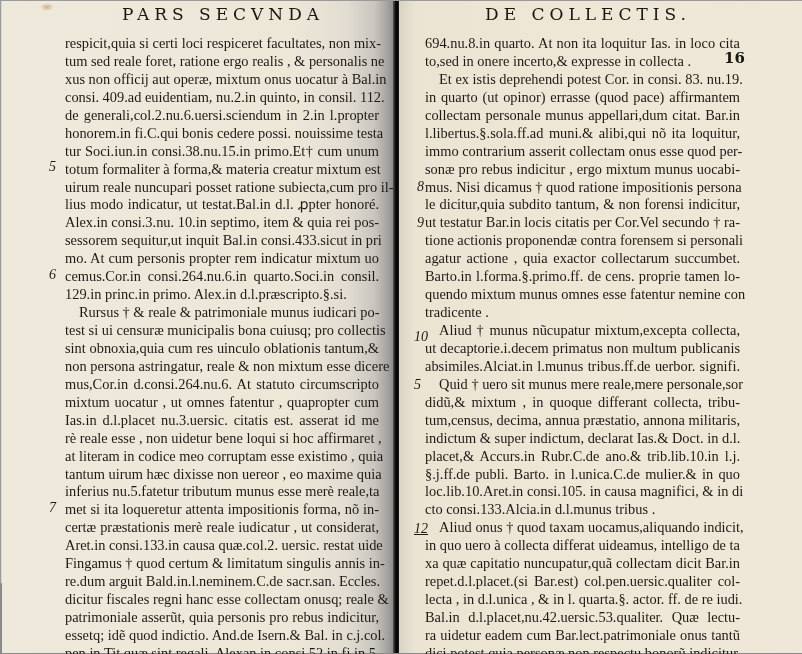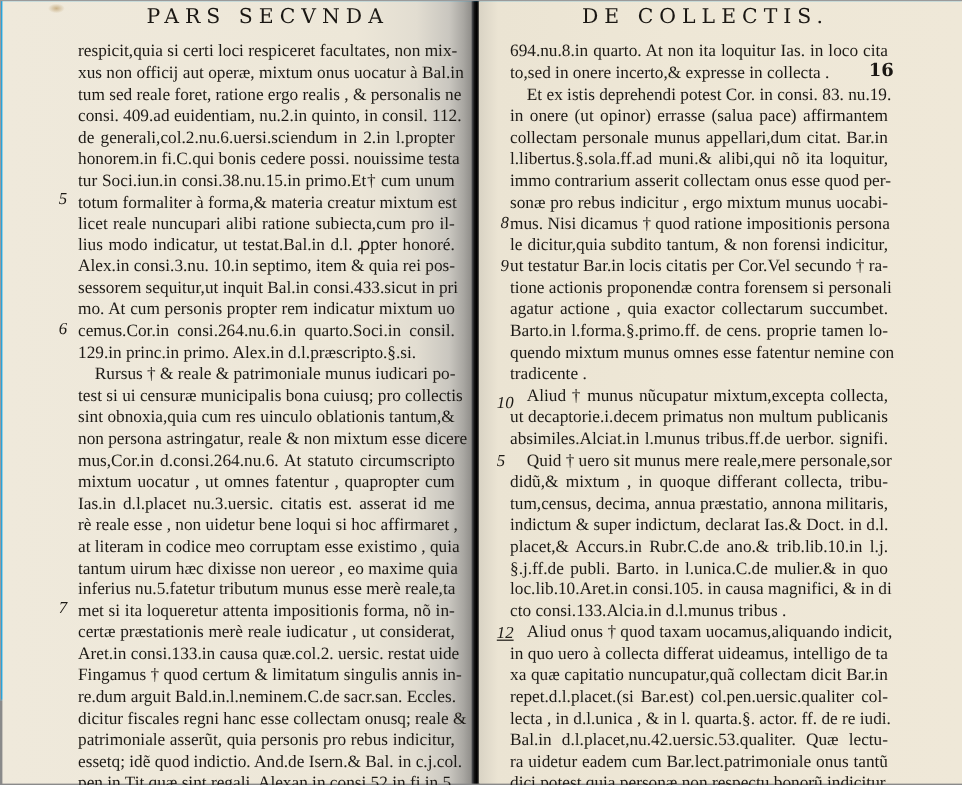--- a/index.html
+++ b/index.html
@@ -3,21 +3,21 @@
   <meta charset="utf-8">
   <style>
     html, body { margin: 0; padding: 0; }
     body {
       width: 802px; height: 654px; overflow: hidden;
       background: #8a8a8a;
       font-family: "DejaVu Serif", serif;
     }
     .spread {
       position: absolute; left: 0; top: 0; width: 802px; height: 584px;
-      background: #0ea5e9;
+      background: #fde047;
       border: 1px solid #9a9a9a; box-sizing: border-box;
     }
     .page {
       position: absolute; top: 0; height: 652px;
     }
     .page-left {
       left: 1px; width: 392px;
       background: linear-gradient(to right, #efe9db 0%, #ede7d8 75%, #e2ddd1 88%, #c9c6bf 95%, #a9a7a2 98%, #8c8a86 100%);
     }
     .page-right {
@@ -63,28 +63,28 @@
   <div class="page page-left">
     <div class="stain"></div>
     <div class="running-head" style="left:120px;">PARS SECVNDA</div>
 
     <div class="marginal" style="left:47px; top:158px;">5</div>
     <div class="marginal" style="left:47px; top:266px;">6</div>
     <div class="marginal" style="left:47px; top:499px;">7</div>
 
     <div class="text-block" style="left:63px; top:34px; width:314px;">
       <span class="line">respicit,quia si certi loci respiceret facultates, non mix-</span>
+      <span class="line">tum sed reale foret, ratione ergo realis , &amp; personalis ne</span>
       <span class="line">xus non officij aut operæ, mixtum onus uocatur à Bal.in</span>
-      <span class="line">tum sed reale foret, ratione ergo realis , &amp; personalis ne</span>
       <span class="line">consi. 409.ad euidentiam, nu.2.in quinto, in consil. 112.</span>
       <span class="line">de generali,col.2.nu.6.uersi.sciendum in 2.in l.propter</span>
       <span class="line">honorem.in fi.C.qui bonis cedere possi. nouissime testa</span>
       <span class="line">tur Soci.iun.in consi.38.nu.15.in primo.Et† cum unum</span>
       <span class="line">totum formaliter à forma,&amp; materia creatur mixtum est</span>
-      <span class="line">licet reale nuncupari alibi ratione subiecta,cum pro il-</span>
+      <span class="line">uirum reale nuncupari posset ratione subiecta,cum pro il-</span>
       <span class="line">lius modo indicatur, ut testat.Bal.in d.l. ꝓpter honoré.</span>
       <span class="line">Alex.in consi.3.nu. 10.in septimo, item &amp; quia rei pos-</span>
       <span class="line">sessorem sequitur,ut inquit Bal.in consi.433.sicut in pri</span>
       <span class="line">mo. At cum personis propter rem indicatur mixtum uo</span>
       <span class="line">cemus.Cor.in consi.264.nu.6.in quarto.Soci.in consil.</span>
       <span class="line last">129.in princ.in primo. Alex.in d.l.præscripto.§.si.</span>
       <span class="line indent">Rursus † &amp; reale &amp; patrimoniale munus iudicari po-</span>
       <span class="line">test si ui censuræ municipalis bona cuiusq; pro collectis</span>
       <span class="line">sint obnoxia,quia cum res uinculo oblationis tantum,&amp;</span>
       <span class="line">non persona astringatur, reale &amp; non mixtum esse dicere</span>
@@ -117,21 +117,21 @@
     <div class="marginal" style="left:18px; top:178px;">8</div>
     <div class="marginal" style="left:18px; top:214px;">9</div>
     <div class="marginal" style="left:15px; top:328px;text-align:right;">10</div>
     <div class="marginal" style="left:15px; top:376px;">5</div>
     <div class="marginal" style="left:15px; top:520px;text-decoration:underline;">12</div>
 
     <div class="text-block" style="left:26px; top:34px; width:315px;">
       <span class="line">694.nu.8.in quarto. At non ita loquitur Ias. in loco cita</span>
       <span class="line last">to,sed in onere incerto,&amp; expresse in collecta .</span>
       <span class="line indent">Et ex istis deprehendi potest Cor. in consi. 83. nu.19.</span>
-      <span class="line">in onere (ut opinor) errasse (salua pace) affirmantem</span>
+      <span class="line">in quarto (ut opinor) errasse (quod pace) affirmantem</span>
       <span class="line">collectam personale munus appellari,dum citat. Bar.in</span>
       <span class="line">l.libertus.§.sola.ff.ad muni.&amp; alibi,qui nõ ita loquitur,</span>
       <span class="line">immo contrarium asserit collectam onus esse quod per-</span>
       <span class="line">sonæ pro rebus indicitur , ergo mixtum munus uocabi-</span>
       <span class="line">mus. Nisi dicamus † quod ratione impositionis persona</span>
       <span class="line">le dicitur,quia subdito tantum, &amp; non forensi indicitur,</span>
       <span class="line">ut testatur Bar.in locis citatis per Cor.Vel secundo † ra-</span>
       <span class="line">tione actionis proponendæ contra forensem si personali</span>
       <span class="line">agatur actione , quia exactor collectarum succumbet.</span>
       <span class="line">Barto.in l.forma.§.primo.ff. de cens. proprie tamen lo-</span>

